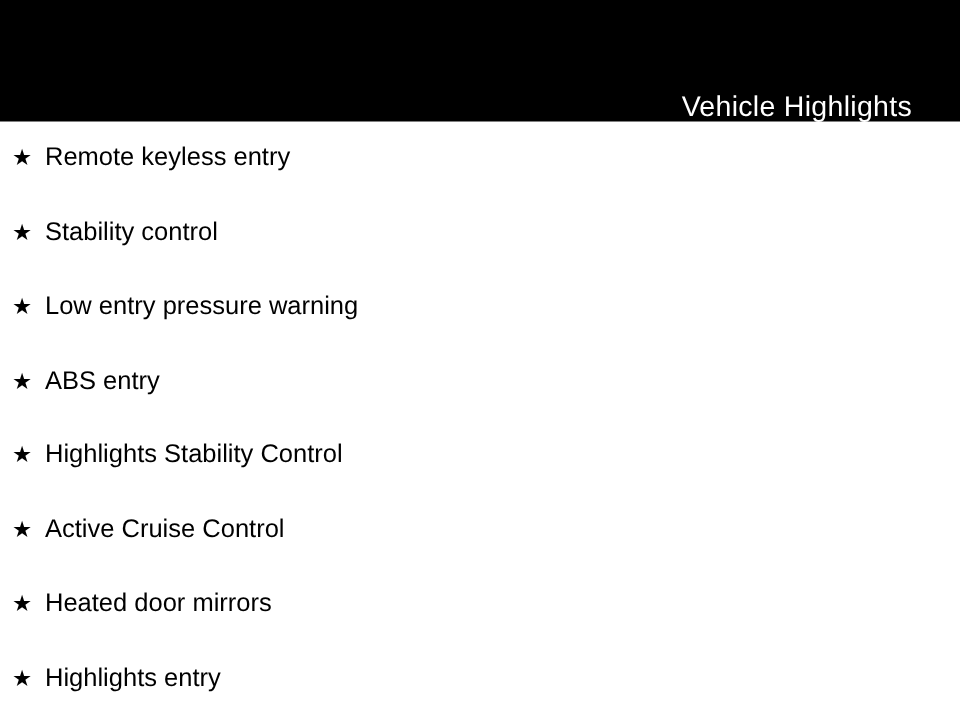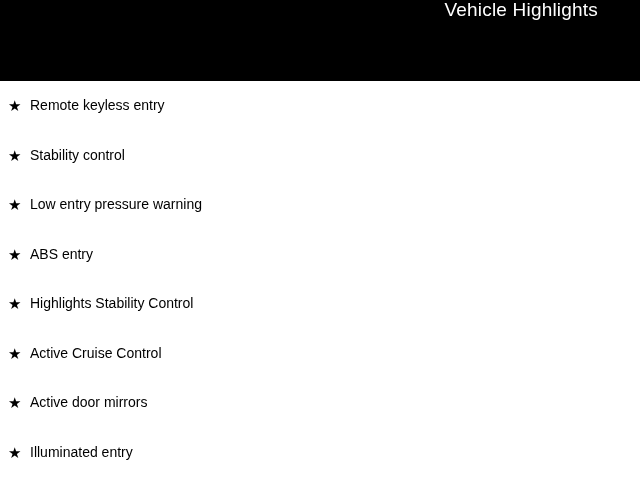--- a/index.html
+++ b/index.html
@@ -20,24 +20,24 @@
     background: #ffffff;
   }
   .header-bar {
     position: absolute;
     top: 0;
     left: 0;
     width: 640px;
     height: 81px;
     background: #000000;
     display: flex;
-    align-items: flex-start;
+    align-items: flex-end;
     justify-content: flex-end;
     box-sizing: border-box;
-    padding-right: 42px;
+    padding-right: 32px;
   }
   .header-title {
     color: #ffffff;
     font-size: 19px;
     font-weight: normal;
     letter-spacing: 0.2px;
     line-height: 1;
   }
   .highlights-list {
     position: absolute;
@@ -58,21 +58,21 @@
   .star-icon {
     width: 22px;
     flex: 0 0 22px;
     color: #000000;
     font-size: 15px;
     line-height: 1;
     text-align: left;
   }
   .item-label {
     color: #000000;
-    font-size: 14px;
+    font-size: 17px;
     line-height: 1.1;
     white-space: nowrap;
   }
 </style>
 </head>
 <body>
 
 <div class="page">
 
   <div class="header-bar">
@@ -99,21 +99,21 @@
     <li class="highlight-item">
       <span class="star-icon">★</span>
       <span class="item-label">Highlights Stability Control</span>
     </li>
     <li class="highlight-item">
       <span class="star-icon">★</span>
       <span class="item-label">Active Cruise Control</span>
     </li>
     <li class="highlight-item">
       <span class="star-icon">★</span>
-      <span class="item-label">Active door mirrors</span>
+      <span class="item-label">Heated door mirrors</span>
     </li>
     <li class="highlight-item">
       <span class="star-icon">★</span>
-      <span class="item-label">Illuminated entry</span>
+      <span class="item-label">Highlights entry</span>
     </li>
   </ul>
 
 </div>
 
 </body></html>

